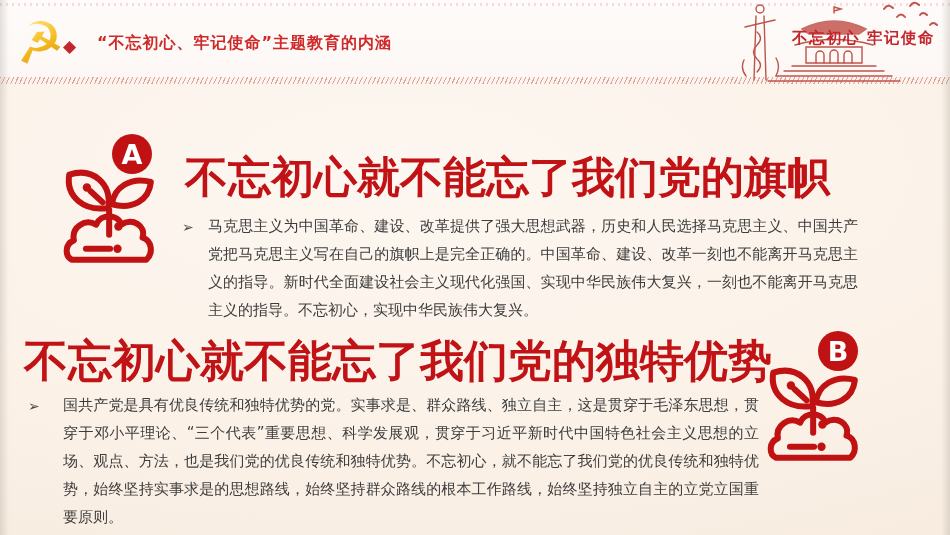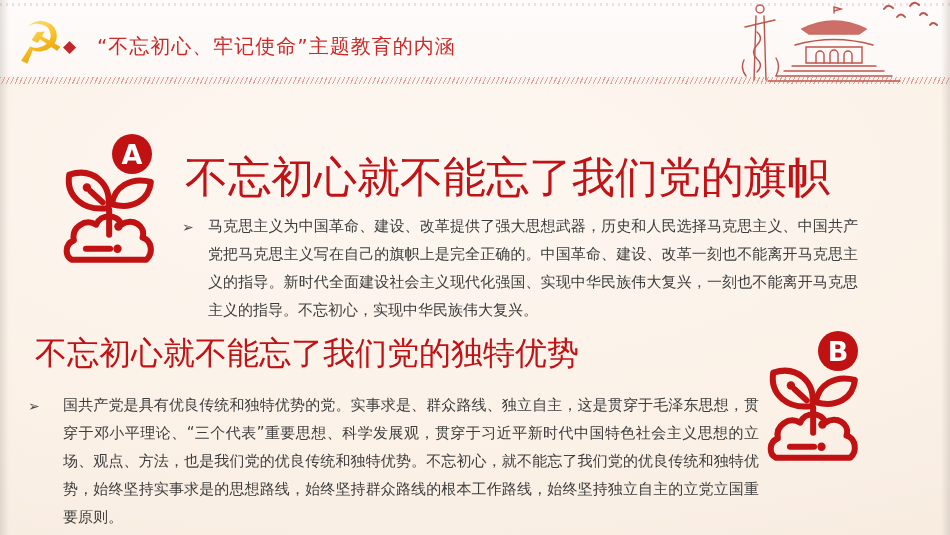--- a/index.html
+++ b/index.html
@@ -35,21 +35,21 @@
     background:linear-gradient(160deg,#ffe68a 10%,#f7bd23 50%,#d9940a 90%);
     -webkit-background-clip:text;background-clip:text;color:transparent;
     transform:rotate(-8deg);
   }
   .diamond{
     position:absolute;left:63px;top:36px;
     font-size:17px;color:#c1272d;
   }
   .header-title{
     position:absolute;left:97px;top:33px;margin:0;
-    font-size:20px;font-weight:normal;color:#ce2929;letter-spacing:1px;white-space:nowrap;
+    font-size:16px;font-weight:bold;color:#ce2929;letter-spacing:1px;white-space:nowrap;
   }
   .gate-art{position:absolute;right:6px;top:0;width:212px;height:84px;}
   .slogan{
     position:absolute;right:15px;top:28px;
     font-size:15.5px;font-weight:bold;color:#c1272d;letter-spacing:1.5px;white-space:nowrap;
   }
   .hatch{
     position:absolute;left:0;right:0;top:77px;height:7px;z-index:5;
     background:repeating-linear-gradient(115deg,rgba(198,96,96,.55) 0 1px,transparent 1px 4px);
   }
@@ -60,25 +60,25 @@
     background:#c01212;color:#fff;font-weight:bold;font-size:27px;
     display:flex;align-items:center;justify-content:center;z-index:3;
   }
   .badge-a{left:112px;top:134px;}
   .badge-b{left:818px;top:331px;}
   .sprout{position:absolute;width:102px;height:118px;}
   .sprout-a{left:60px;top:148px;}
   .sprout-b{left:764px;top:346px;}
 
   .sec-title{
-    position:absolute;margin:0;color:#c11216;font-weight:400;white-space:nowrap;
+    position:absolute;margin:0;color:#c11216;font-weight:700;white-space:nowrap;
     font-family:"DejaVu Sans","Liberation Sans",sans-serif;
   }
   .title-a{left:185px;top:149px;font-size:43px;letter-spacing:0px;}
-  .title-b{left:35px;top:332px;font-size:32px;letter-spacing:0px;}
+  .title-b{left:24px;top:332px;font-size:44px;letter-spacing:0px;}
 
   .para{
     position:absolute;color:#3d3d3d;font-size:15px;line-height:28px;
     text-align:justify;text-justify:inter-ideograph;
   }
   .para-a{left:182px;top:212px;width:676px;}
   .para-b{left:28px;top:391px;width:731px;}
   .para .arrow{
     position:absolute;left:0;top:1px;color:#4a4a4a;font-size:14px;
   }
@@ -121,20 +121,21 @@
 
         <g stroke-width="2">
           <path d="M152 9 q4 -6 9 -1"></path>
           <path d="M165 17 q4 -5 8 0"></path>
           <path d="M178 6 q4 -6 9 -1"></path>
           <path d="M188 15 q3 -4 7 0"></path>
           <path d="M198 25 q3 -4 7 0"></path>
         </g>
       </g>
     </svg>
+    <div class="slogan">不忘初心 牢记使命</div>
   </div>
 
   <div class="hatch"></div>
 
   <section>
     <div class="badge badge-a">A</div>
 
     <svg class="sprout sprout-a" viewBox="0 0 110 126">
       <g fill="none" stroke="#c01212" stroke-width="6.5" stroke-linecap="round" stroke-linejoin="round">
         <path d="M52 64 C26 68 6 52 10 28 C36 20 56 38 52 64 Z"></path>

